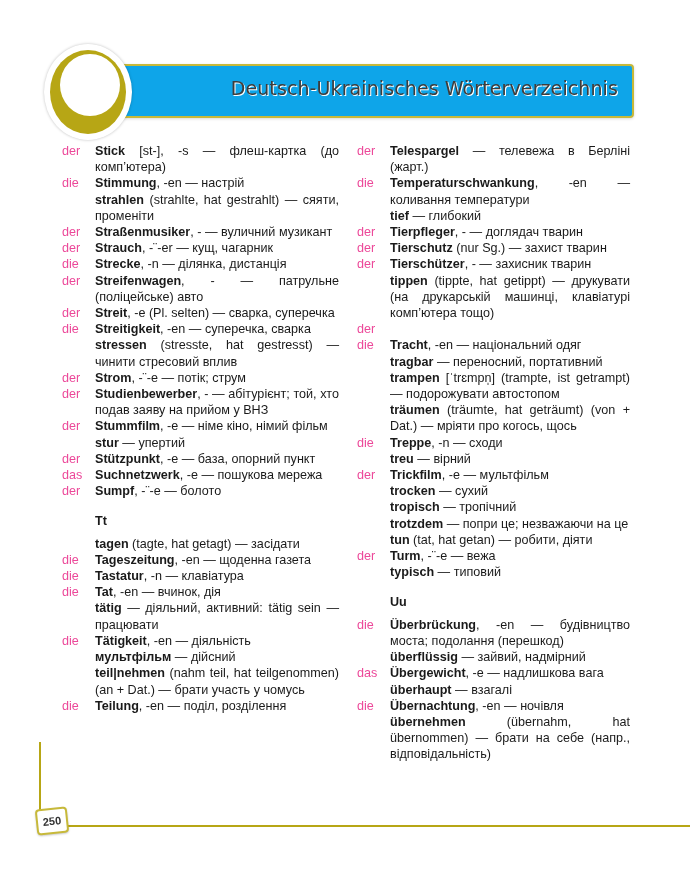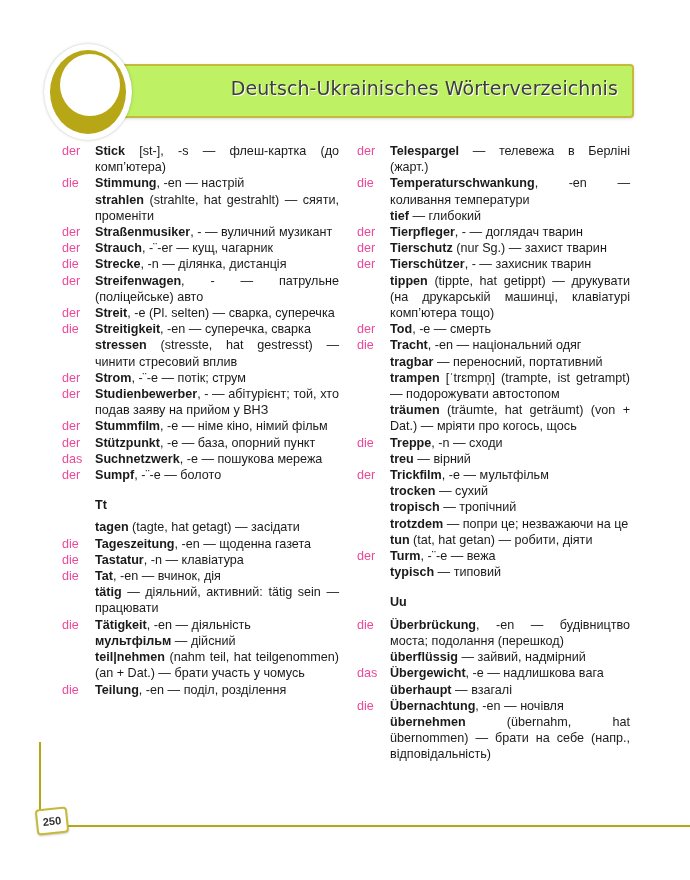--- a/index.html
+++ b/index.html
@@ -2,21 +2,21 @@
 <html><head>
 <meta charset="utf-8">
 <style>
   html, body { margin:0; padding:0; }
   body {
     width:690px; height:880px; background:#ffffff; position:relative; overflow:hidden;
     font-family:"Liberation Sans", sans-serif; color:#1a1a1a;
   }
   .header-banner {
     position:absolute; left:88px; top:64px; width:542px; height:50px;
-    background:#bef264; border:2px solid #c7b93a; border-radius:4px;
+    background:#0ea5e9; border:2px solid #c7b93a; border-radius:4px;
     box-shadow:0 1px 3px rgba(0,0,0,0.15);
   }
   .header-title {
     position:absolute; right:14px; top:11px;
     font-family:"DejaVu Sans", sans-serif; font-size:19px; color:#3d3d3d;
     text-shadow:1px 1px 0 #ffffff;
     letter-spacing:0.1px;
   }
   .logo-circle {
     position:absolute; left:44px; top:44px; width:88px; height:96px;
@@ -114,20 +114,24 @@
     </div>
     <div class="entry">
       <span class="art">der</span>
       <span class="body"><span class="hw">Studienbewerber</span><span>, - — абітурієнт; той, хто подав заяву на прийом у ВНЗ</span></span>
     </div>
     <div class="entry">
       <span class="art">der</span>
       <span class="body"><span class="hw">Stummfilm</span><span>, -e — німе кіно, німий фільм</span></span>
     </div>
     <div class="entry">
+      <span class="art"></span>
+      <span class="body"><span class="hw">stur</span><span> — упертий</span></span>
+    </div>
+    <div class="entry">
       <span class="art">der</span>
       <span class="body"><span class="hw">Stützpunkt</span><span>, -e — база, опорний пункт</span></span>
     </div>
     <div class="entry">
       <span class="art">das</span>
       <span class="body"><span class="hw">Suchnetzwerk</span><span>, -e — пошукова мережа</span></span>
     </div>
     <div class="entry">
       <span class="art">der</span>
       <span class="body"><span class="hw">Sumpf</span><span>, -¨-e — болото</span></span>
@@ -194,21 +198,20 @@
     <div class="entry">
       <span class="art">der</span>
       <span class="body"><span class="hw">Tierschützer</span><span>, - — захисник тварин</span></span>
     </div>
     <div class="entry">
       <span class="art"></span>
       <span class="body"><span class="hw">tippen</span><span> (tippte, hat getippt) — друкувати (на друкарській машинці, клавіатурі комп’ютера тощо)</span></span>
     </div>
     <div class="entry">
       <span class="art">der</span>
-      <span class="body"><span class="hw">Tod</span><span>, -e — смерть</span></span>
     </div>
     <div class="entry">
       <span class="art">die</span>
       <span class="body"><span class="hw">Tracht</span><span>, -en — національний одяг</span></span>
     </div>
     <div class="entry">
       <span class="art"></span>
       <span class="body"><span class="hw">tragbar</span><span> — переносний, портативний</span></span>
     </div>
     <div class="entry">

